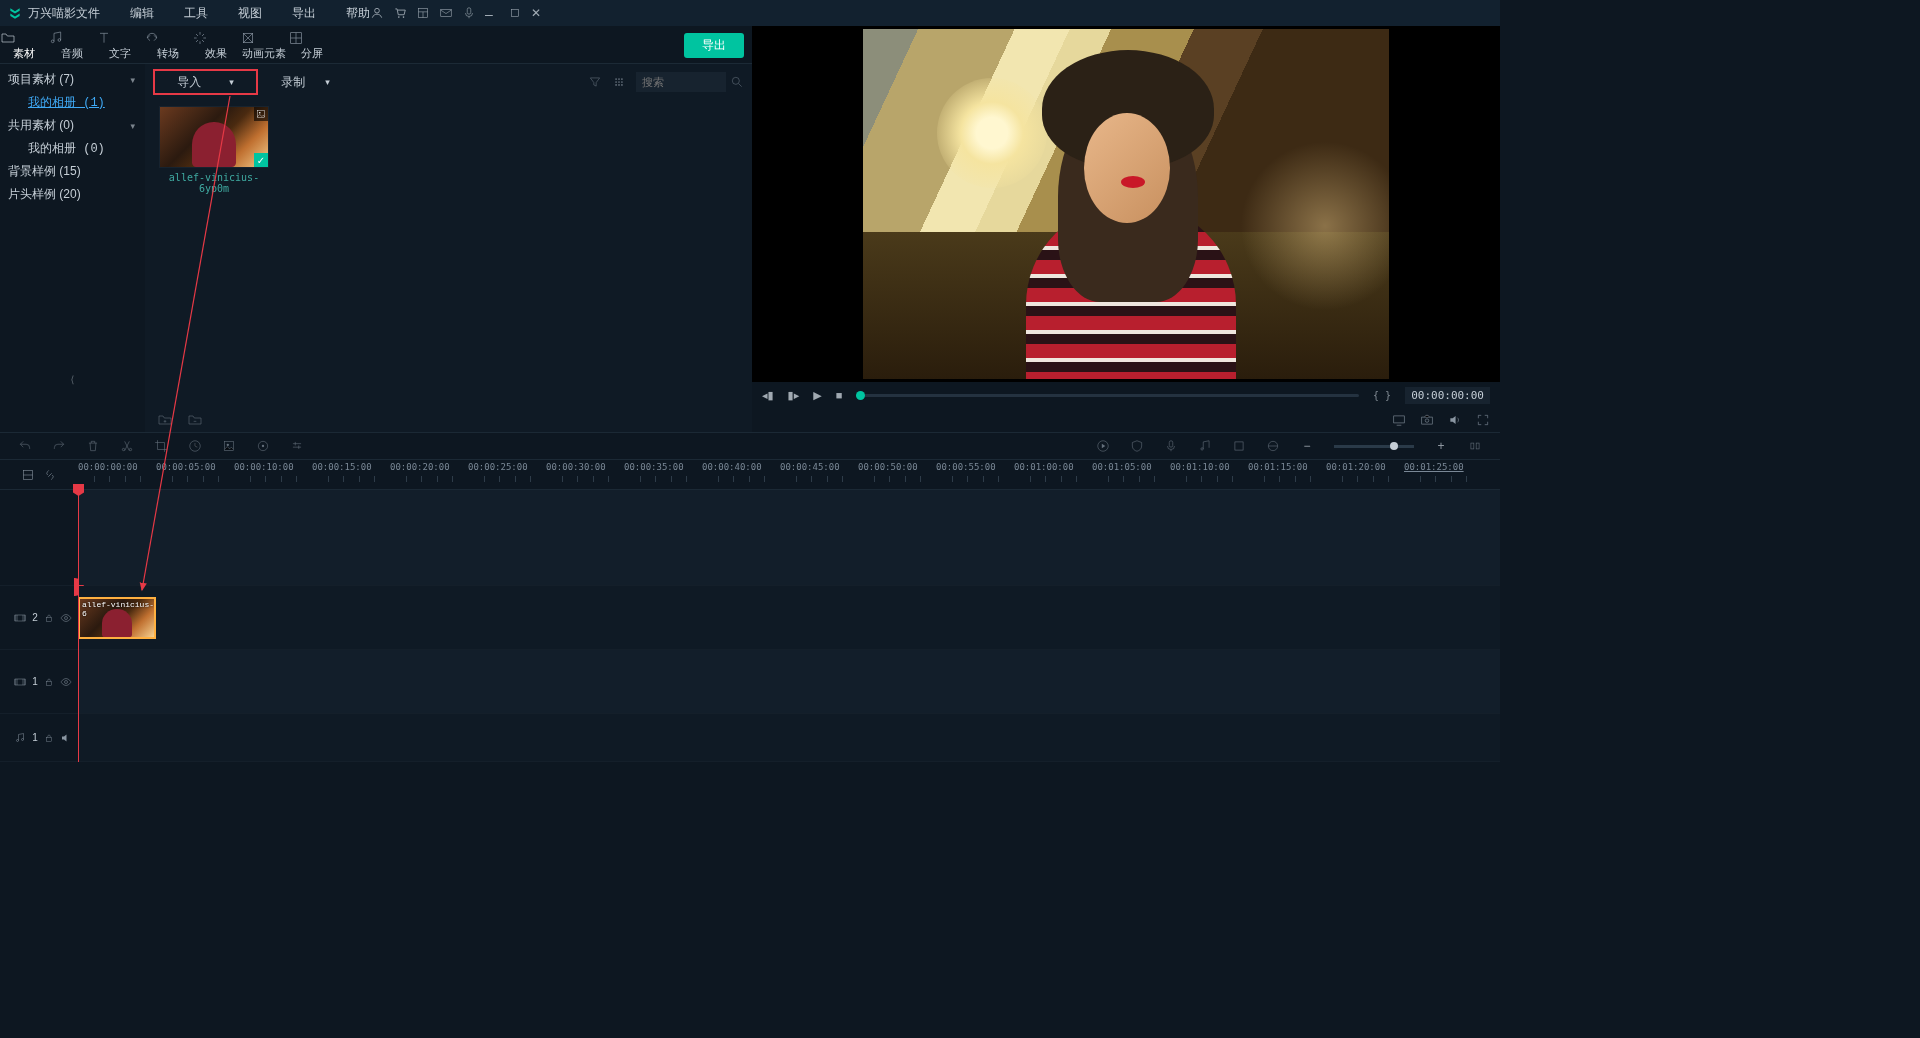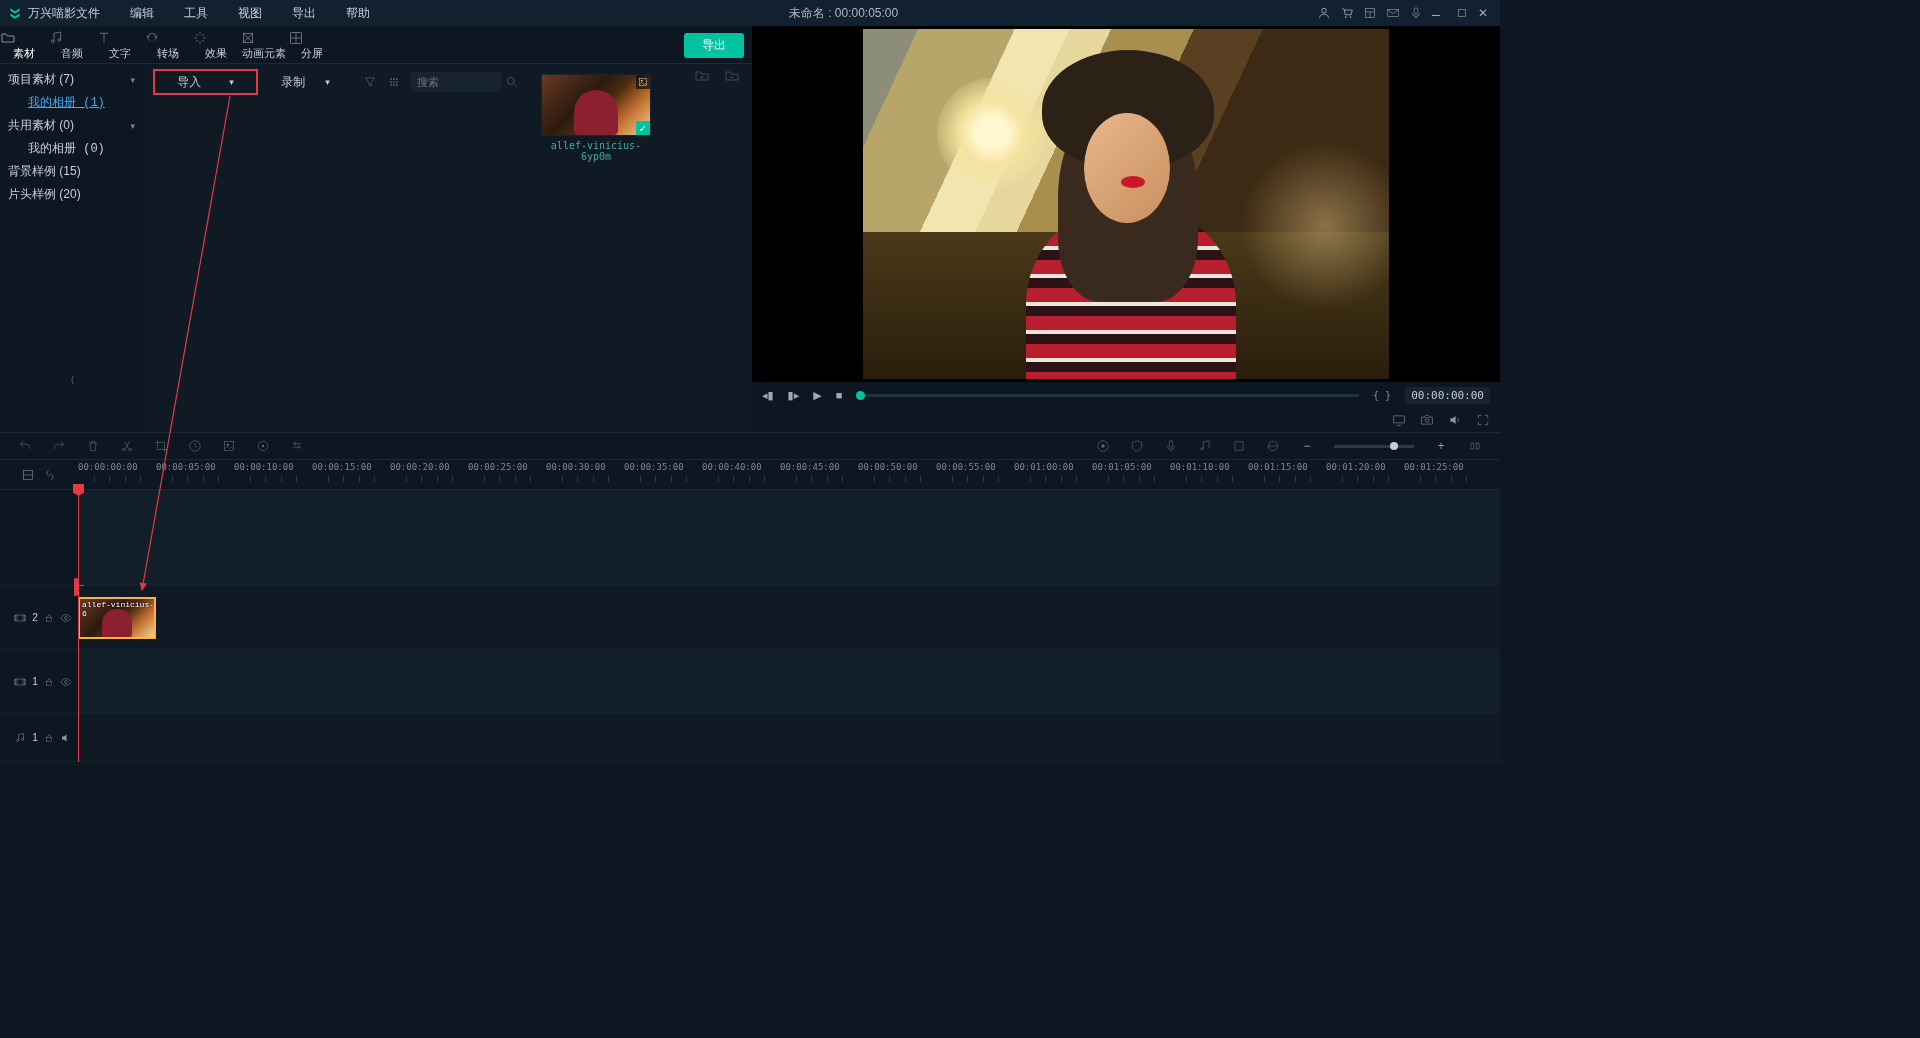--- a/index.html
+++ b/index.html
@@ -26,21 +26,21 @@
 .media-col { width: 752px; display: flex; flex-direction: column; }
 .sidebar-and-browser { flex: 1; display: flex; }
 
 .sidebar { width: 145px; background: #0d1721; padding-top: 4px; font-size: 12px; }
 .side-item { display: flex; justify-content: space-between; align-items: center; padding: 3px 10px 3px 8px; cursor: pointer; }
 .side-sub { padding: 3px 10px 3px 28px; cursor: pointer; font-family: Liberation Mono, monospace; }
 .side-sub.active { color: #3fa9f5; text-decoration: underline; }
 .chev { font-size: 9px; opacity: .6; }
 .resizer { height: 26px; display: flex; align-items: center; justify-content: center; opacity: .4; font-size: 10px; }
 
-.media-main { flex: 1; background: #0f1a25; display: flex; flex-direction: row; }
+.media-main { flex: 1; background: #0f1a25; display: flex; flex-direction: column; }
 .media-toolbar { height: 28px; display: flex; align-items: center; padding: 0 8px; gap: 10px; margin-top: 4px; }
 .import-drop { width: 105px; height: 26px; border: 2px solid #e63946; display: flex; align-items: center; justify-content: center; gap: 28px; font-size: 12px; cursor: pointer; }
 .record-drop { width: 75px; height: 24px; display: flex; align-items: center; justify-content: center; gap: 20px; font-size: 12px; cursor: pointer; }
 .mt-spacer { flex: 1; }
 .mt-icon { width: 14px; height: 14px; opacity: .7; cursor: pointer; }
 .search-box { width: 90px; height: 20px; background: #17232f; border: none; color: #888; font-size: 11px; padding: 0 6px; }
 .search-wrap { display: flex; align-items: center; gap: 4px; }
 
 .media-grid { flex: 1; padding: 10px 14px; position: relative; }
 .thumb { width: 110px; }
@@ -112,21 +112,20 @@
     </svg>
   <span style="">万兴喵影</span>
   <div class="menu">
     <span>文件</span>
     <span>编辑</span>
     <span>工具</span>
     <span>视图</span>
     <span>导出</span>
     <span>帮助</span>
   </div>
-  <div class="center">未命名 : 00:00:05:00</div>
   <div class="right-icons">
     <svg viewBox="0 0 24 24">
         <path stroke="#c5ced6" fill="none" stroke-width="1.5" d="M12 12a4 4 0 100-8 4 4 0 000 8zM4 20c1-4 5-6 8-6s7 2 8 6"></path>
       </svg>
     <svg viewBox="0 0 24 24">
         <path stroke="#c5ced6" fill="none" stroke-width="1.5" d="M4 5h3l2 10h10l2-8H8"></path>
         <circle cx="10" cy="19" r="1.4" fill="#c5ced6"></circle>
         <circle cx="18" cy="19" r="1.4" fill="#c5ced6"></circle>
       </svg>
     <svg viewBox="0 0 24 24">
@@ -480,21 +479,21 @@
       <div class="ruler-tick" style="left: 1170px;">00:01:15:00</div>
       <div class="ruler-sub" style="left: 1185.6px;"></div>
       <div class="ruler-sub" style="left: 1201.2px;"></div>
       <div class="ruler-sub" style="left: 1216.8px;"></div>
       <div class="ruler-sub" style="left: 1232.4px;"></div>
       <div class="ruler-tick" style="left: 1248px;">00:01:20:00</div>
       <div class="ruler-sub" style="left: 1263.6px;"></div>
       <div class="ruler-sub" style="left: 1279.2px;"></div>
       <div class="ruler-sub" style="left: 1294.8px;"></div>
       <div class="ruler-sub" style="left: 1310.4px;"></div>
-      <div class="ruler-tick" style="left: 1326px;">00:01:25:00</div>
+      <div class="ruler-tick" style="left: 1326px; text-decoration: underline;">00:01:25:00</div>
       <div class="ruler-sub" style="left: 1341.6px;"></div>
       <div class="ruler-sub" style="left: 1357.2px;"></div>
       <div class="ruler-sub" style="left: 1372.8px;"></div>
       <div class="ruler-sub" style="left: 1388.4px;"></div>
     </div>
 </div>
 
 <div class="tracks">
   <div class="playhead"></div>
   <div class="sidegrip"></div>

